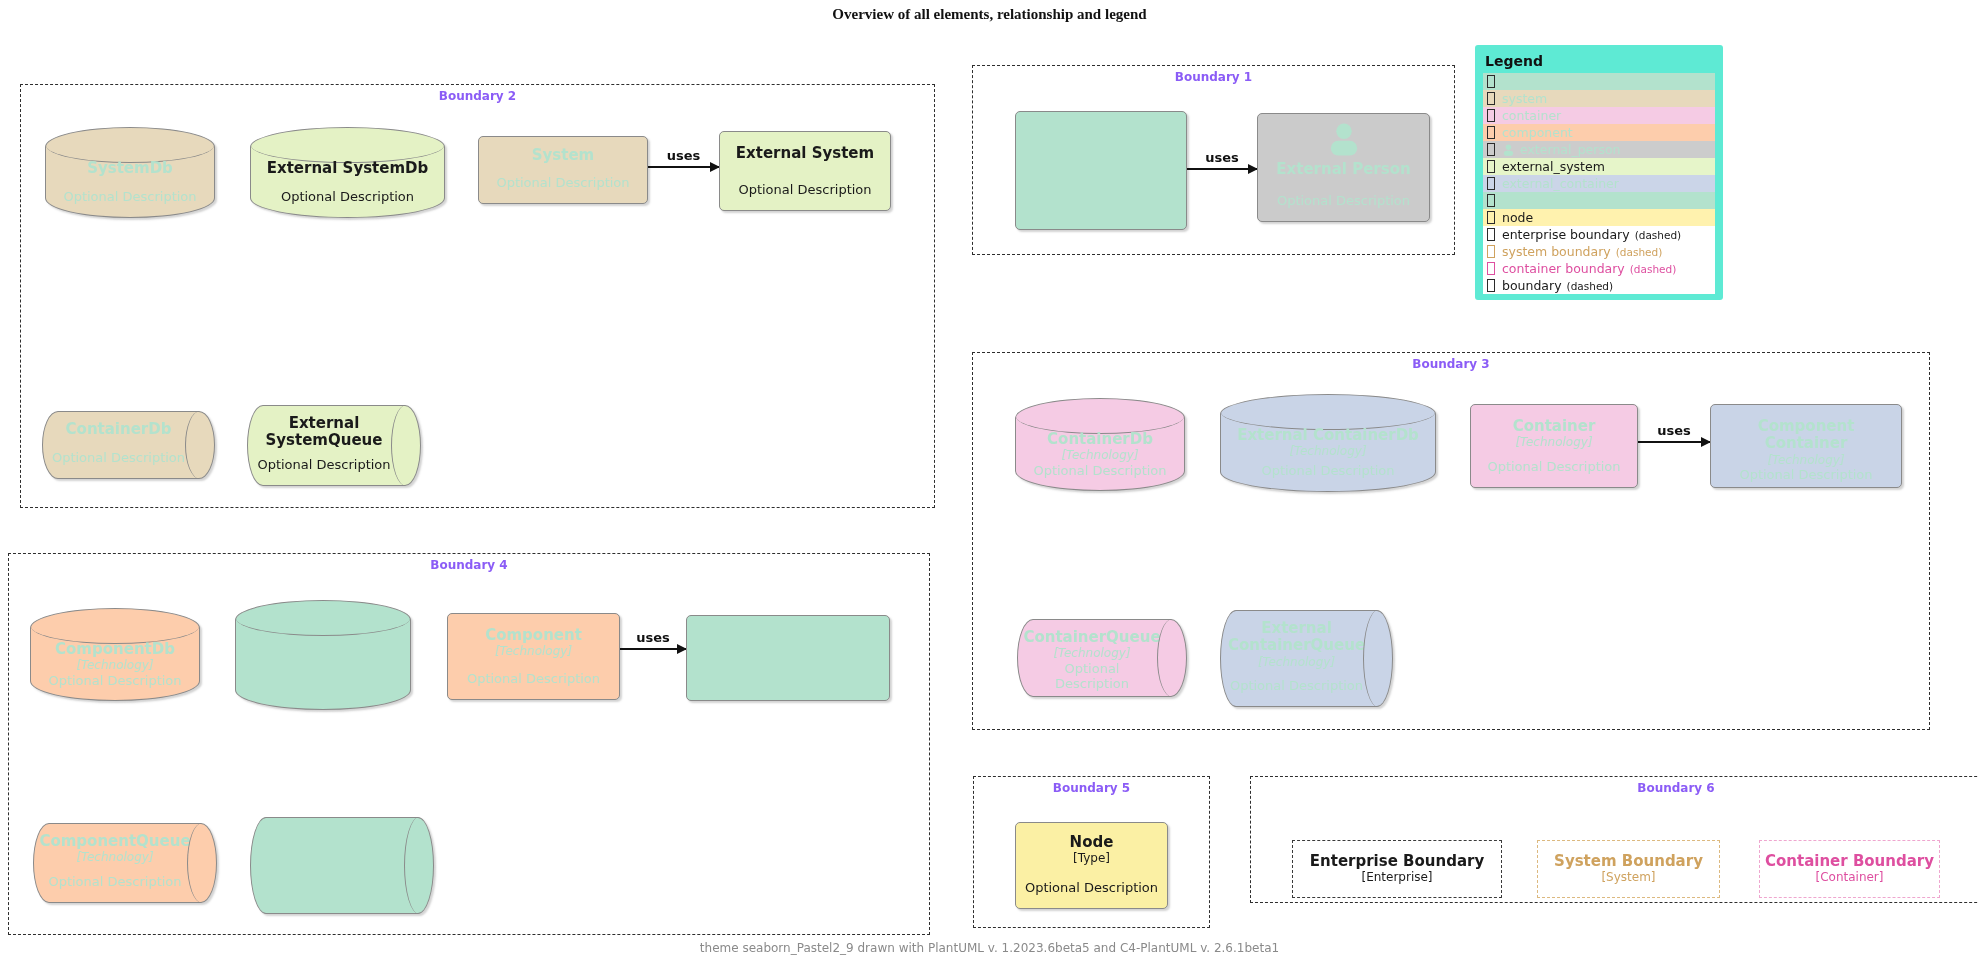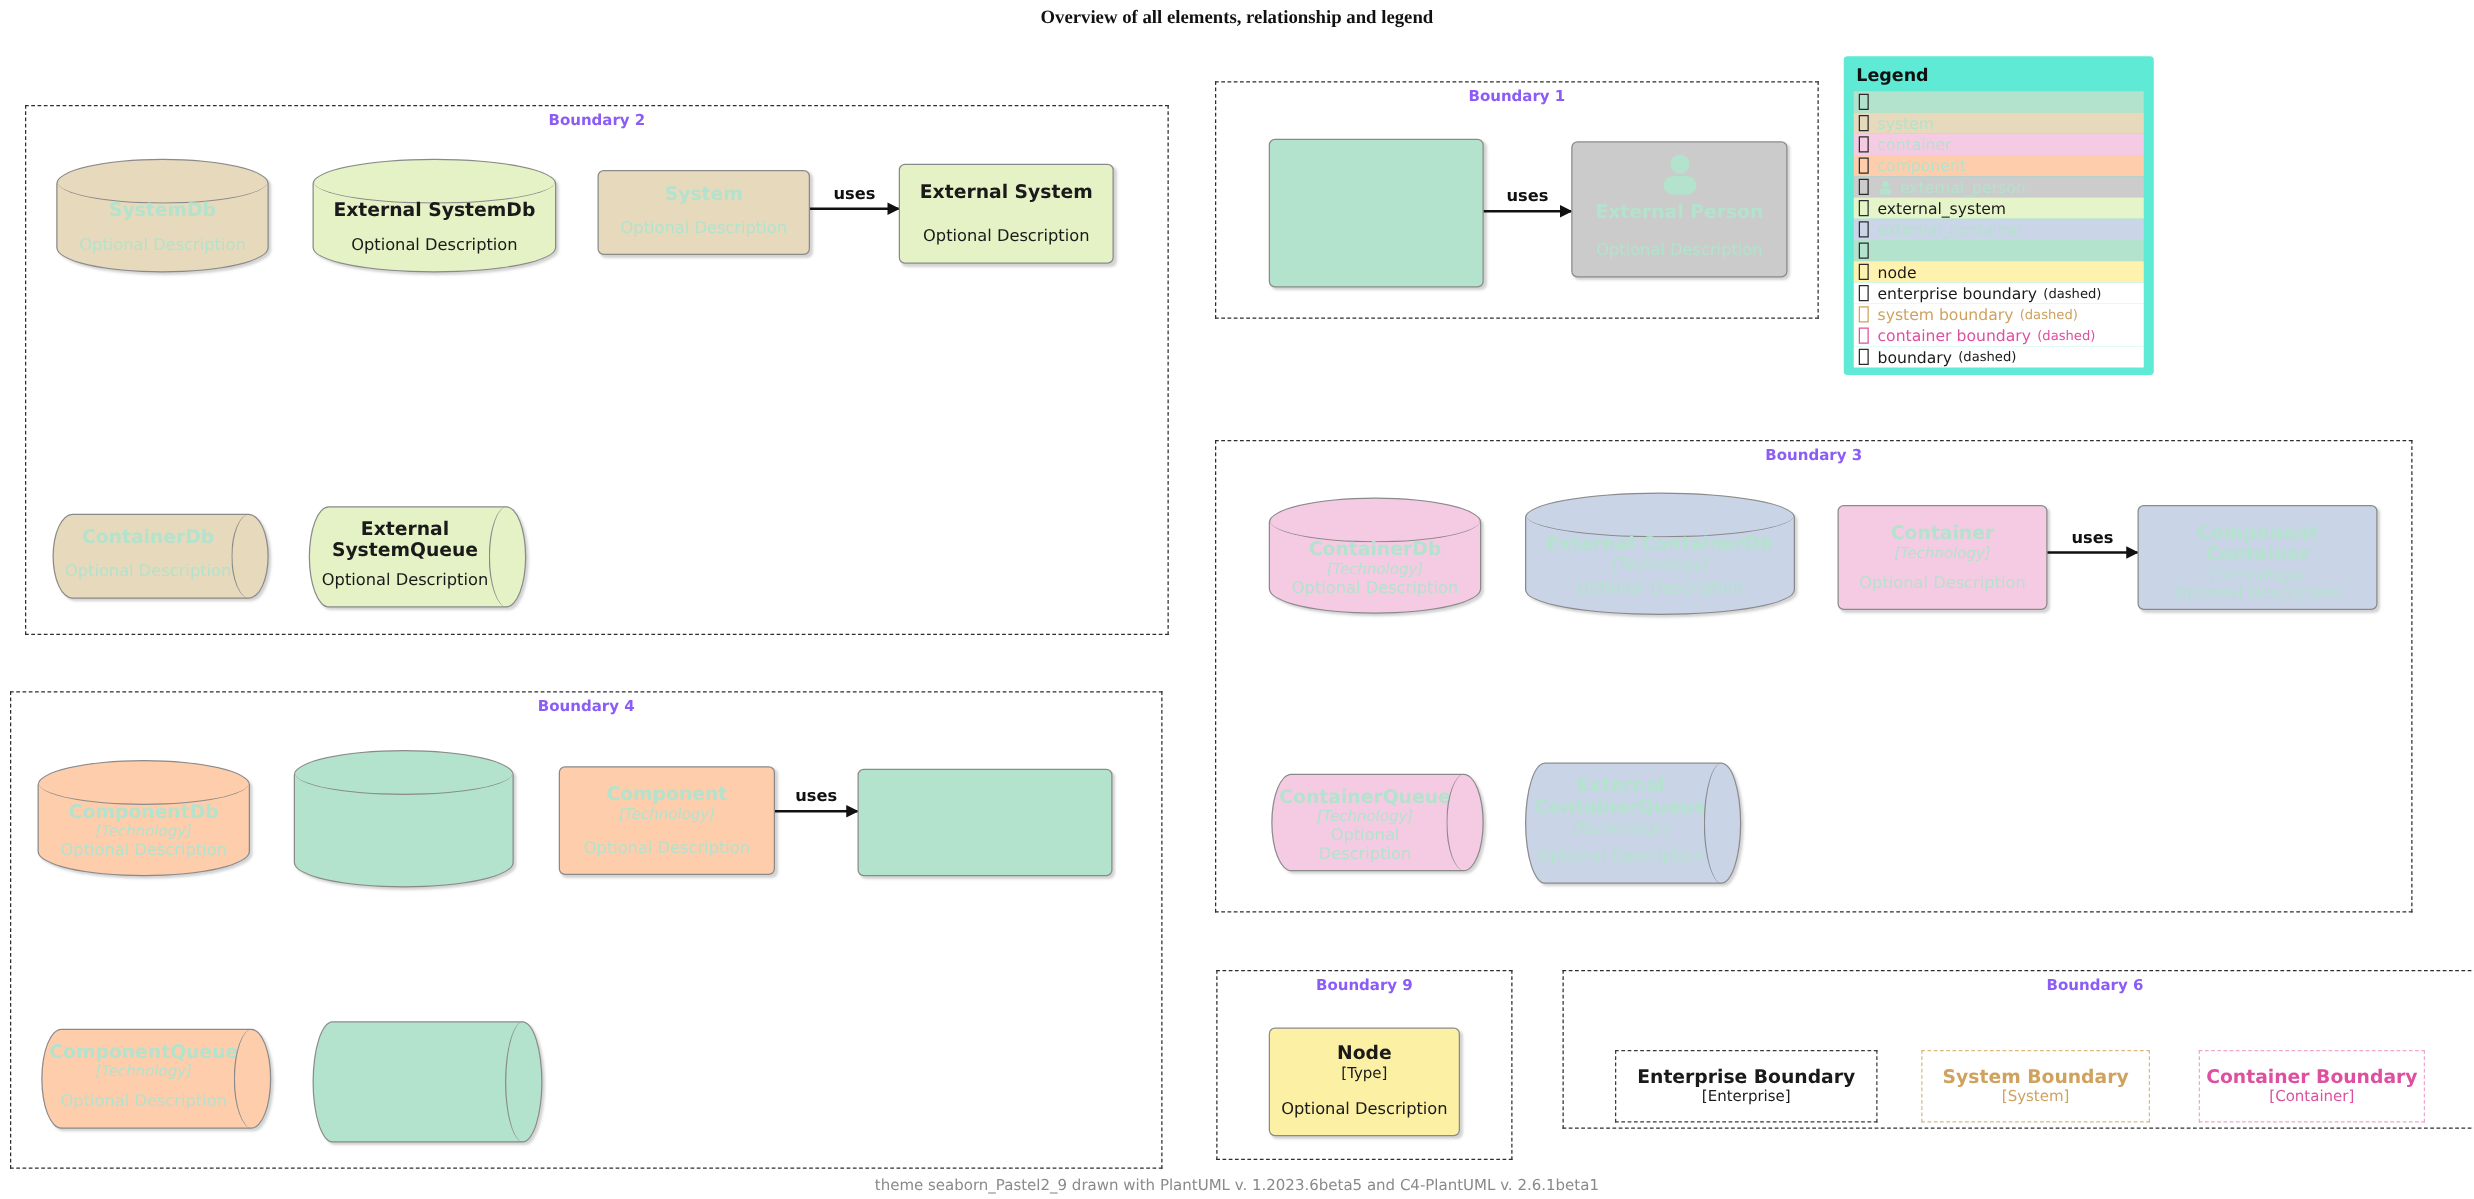--- a/index.html
+++ b/index.html
@@ -319,21 +319,21 @@
     <div class="content" style="padding-top:9px">
       <div class="el-title">ComponentQueue</div>
       <div class="el-tech">[Technology]</div>
       <div class="el-desc">Optional Description</div>
     </div>
   </div>
 
   <div class="abs hcyl shape f-person" style="left:250px;top:817px;width:184px;height:97px"></div>
 
   <div class="abs boundary" style="left:973px;top:776px;width:237px;height:152px">
-    <div class="b-label">Boundary 9</div>
+    <div class="b-label">Boundary 5</div>
   </div>
 
   <div class="abs rect shape f-node t-dark" style="left:1015px;top:822px;width:153px;height:87px">
     <div class="content" style="padding-top:11px">
       <div class="el-title">Node</div>
       <div class="el-type">[Type]</div>
       <div class="el-desc">Optional Description</div>
     </div>
   </div>
 

